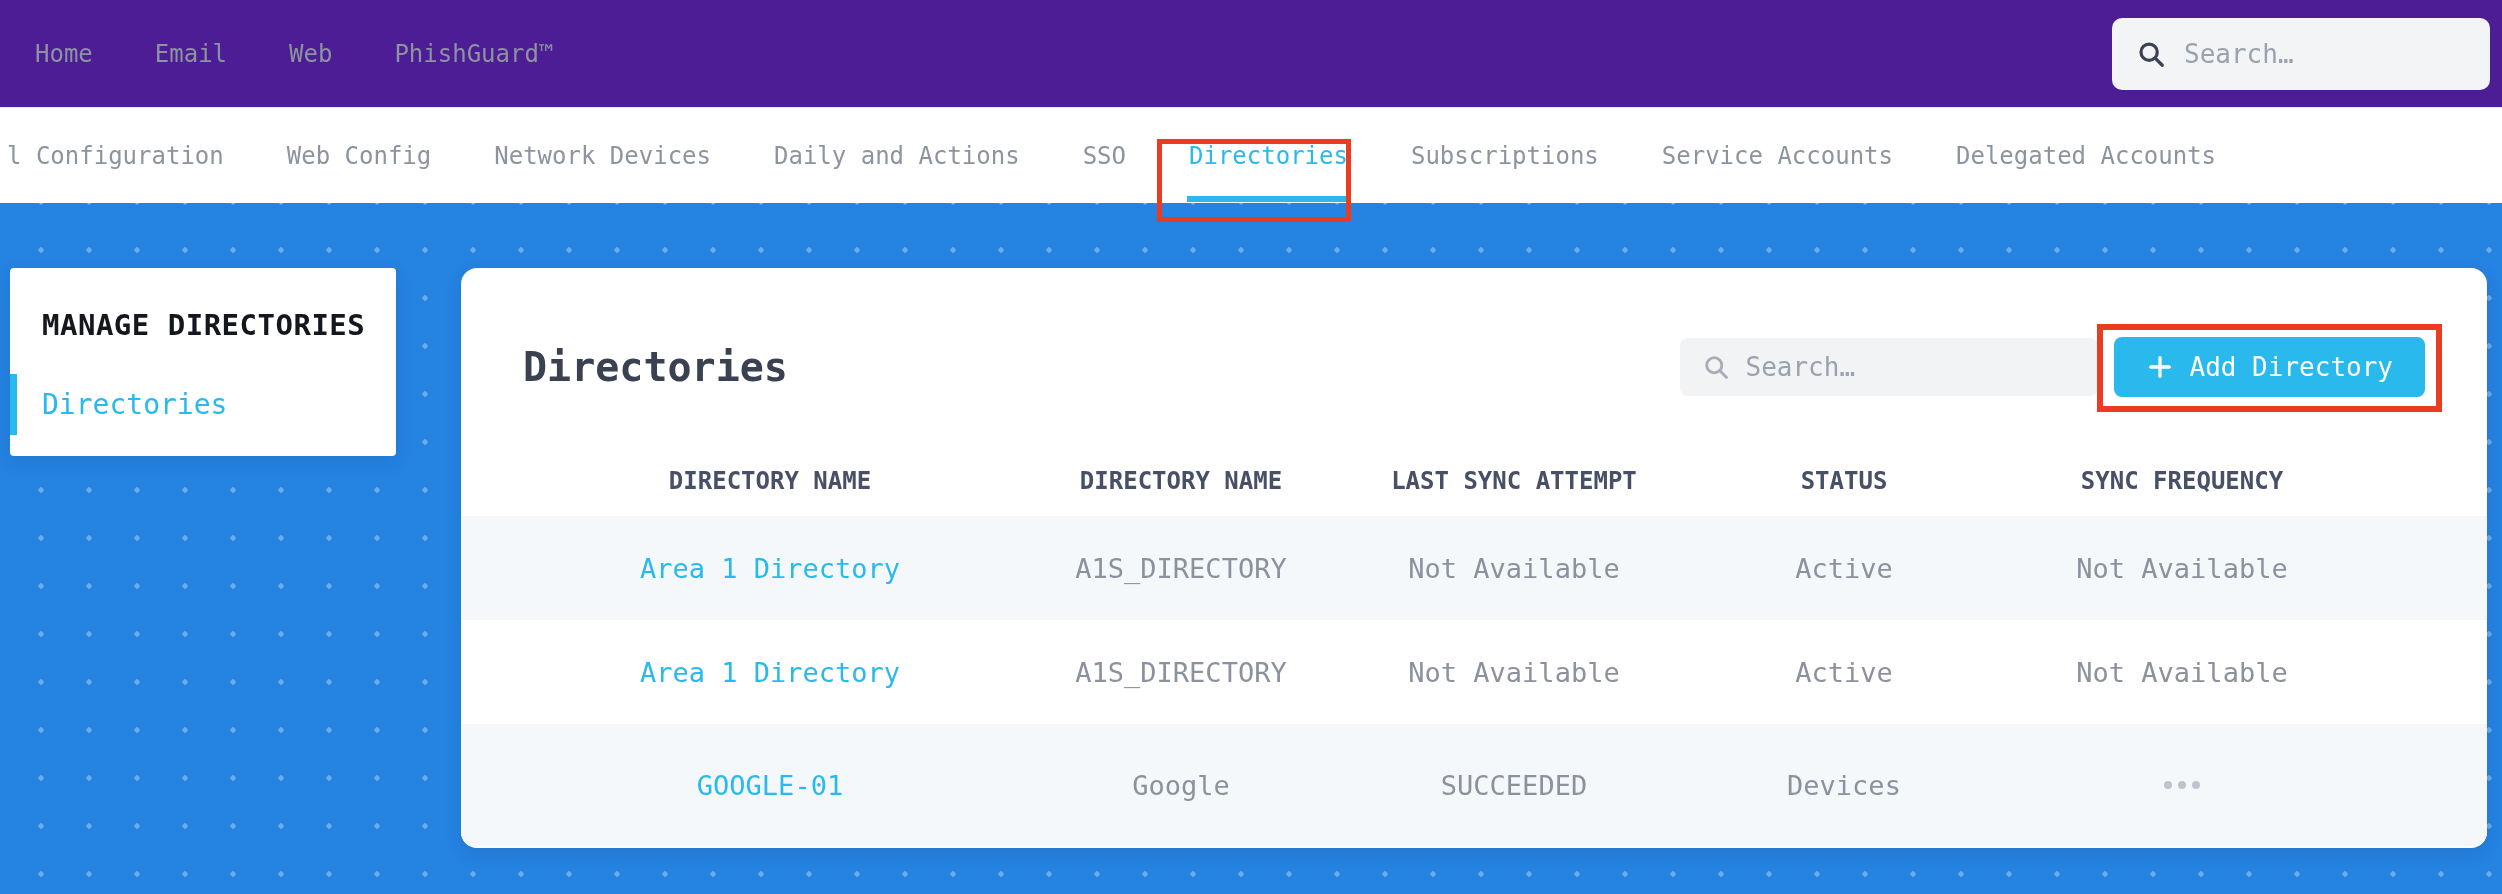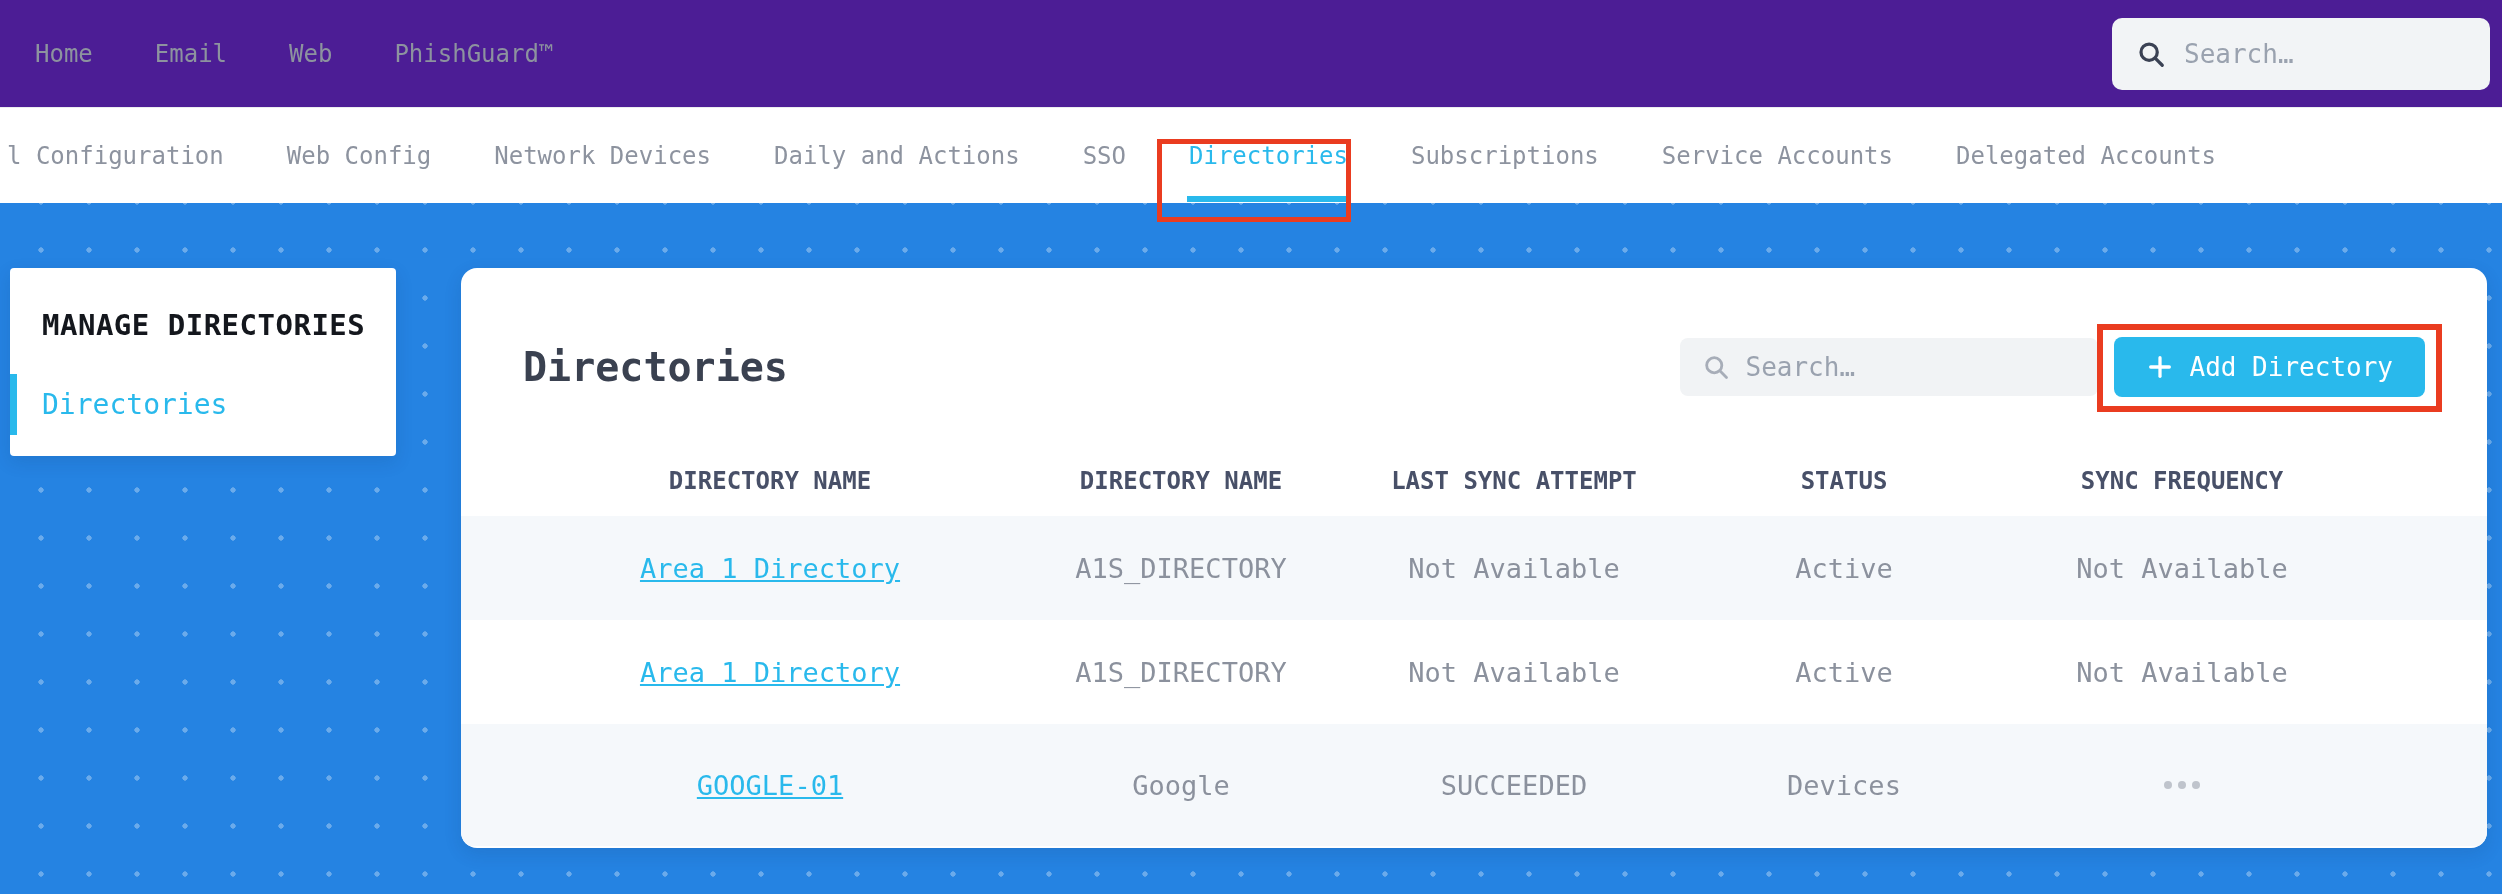--- a/index.html
+++ b/index.html
@@ -112,21 +112,21 @@
   .tgrid{
     display:grid;grid-template-columns:486px 336px 330px 330px 1fr 70px;
     padding:0 62px 0 66px;align-items:center;text-align:center;
   }
   .thead{height:118px;align-items:end;padding-bottom:20px;}
   .th{font-size:24px;font-weight:bold;color:var(--th);line-height:30px;white-space:nowrap;}
   .trow{height:104px;}
   .trow.shaded{background:var(--zebra);}
   .trow.last{height:122px;}
   .td{font-size:27px;color:var(--cell);white-space:nowrap;}
-  .td.link{color:var(--cyan);cursor:pointer;text-decoration:underline;}
+  .td.link{color:var(--cyan);cursor:pointer;}
   .menu-dots{display:flex;gap:6px;justify-content:center;cursor:pointer;}
   .menu-dots i{width:8px;height:8px;border-radius:50%;background:var(--dots-menu);}
   .menu-dots.hidden{visibility:hidden;}
 </style>
 </head>
 <body>
 
 <div class="screen">
 
   <div class="topnav">

